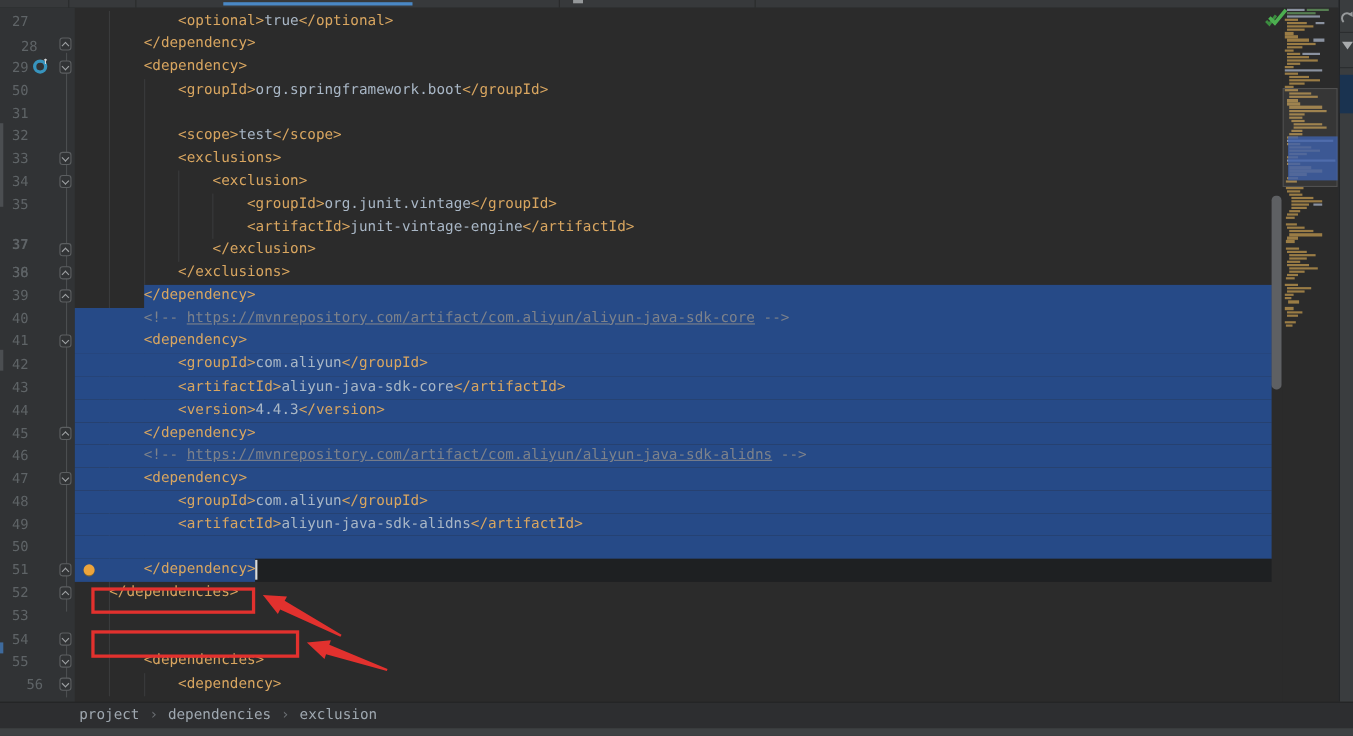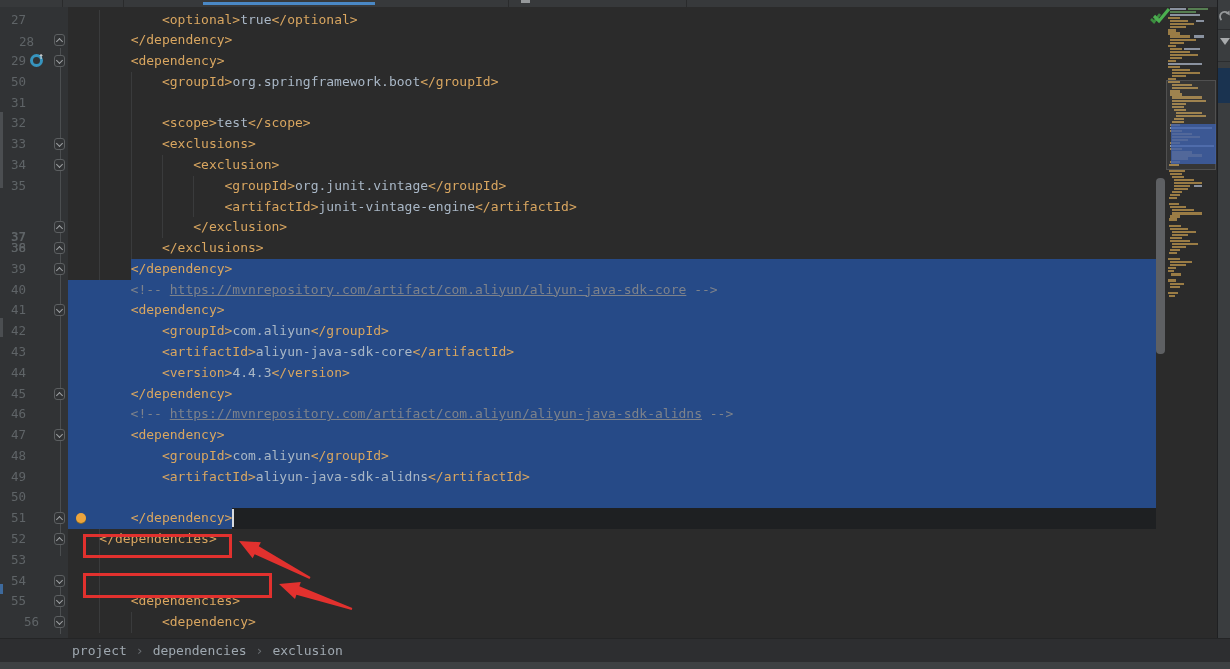--- a/index.html
+++ b/index.html
@@ -115,21 +115,21 @@
       <div class="codeline abs" style="top: 134.18px;"><span class="tx">            </span><span class="tg">&lt;exclusions&gt;</span></div>
       <div class="lnum abs" style="top: 154.96px;">34</div>
       <div class="fold down abs" style="top: 158.96px;">
         <i></i>
       </div>
       <div class="codeline abs" style="top: 154.96px;"><span class="tx">                </span><span class="tg">&lt;exclusion&gt;</span></div>
       <div class="lnum abs" style="top: 175.74px;">35</div>
       <div class="codeline abs" style="top: 175.74px;"><span class="tx">                    </span><span class="tg">&lt;groupId&gt;</span><span class="tx">org.junit.vintage</span><span class="tg">&lt;/groupId&gt;</span></div>
       <div class="lnum abs" style="top: 196.52px; margin-top: 41px;">36</div>
       <div class="codeline abs" style="top: 196.52px;"><span class="tx">                    </span><span class="tg">&lt;artifactId&gt;</span><span class="tx">junit-vintage-engine</span><span class="tg">&lt;/artifactId&gt;</span></div>
-      <div class="lnum abs" style="top: 227px; font-weight: bold;">37</div>
+      <div class="lnum abs" style="top: 212px; font-weight: bold;">37</div>
       <div class="fold up abs" style="top: 221.3px;">
         <i></i>
       </div>
       <div class="codeline abs" style="top: 217.3px;"><span class="tx">                </span><span class="tg">&lt;/exclusion&gt;</span></div>
       <div class="lnum abs" style="top: 238.08px;">38</div>
       <div class="fold up abs" style="top: 242.08px;">
         <i></i>
       </div>
       <div class="codeline abs" style="top: 238.08px;"><span class="tx">            </span><span class="tg">&lt;/exclusions&gt;</span></div>
       <div class="lnum abs" style="top: 258.86px;">39</div>

